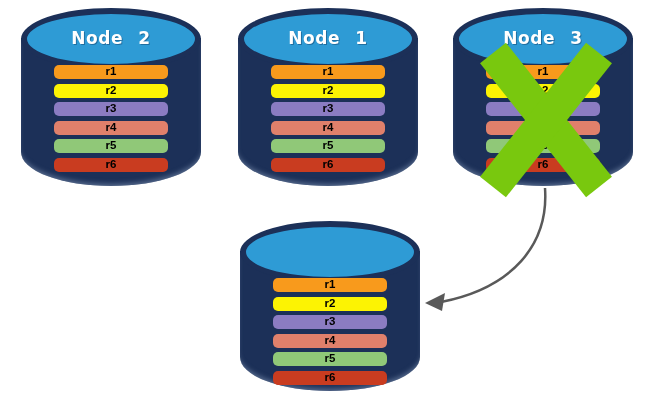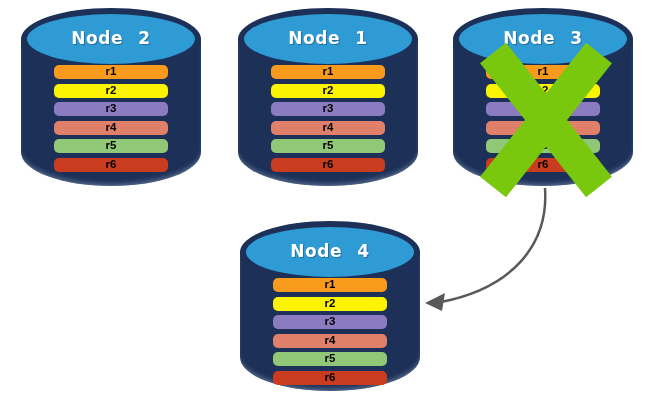--- a/index.html
+++ b/index.html
@@ -105,21 +105,20 @@
     </div>
     <svg class="x-mark" width="180" height="200" viewBox="0 0 180 200">
       <line x1="40" y1="45" x2="146" y2="179" stroke-width="33" stroke="#79C80E"></line>
       <line x1="146" y1="45" x2="40" y2="179" stroke-width="33" stroke="#79C80E"></line>
     </svg>
   </div>
 
   <div class="node" id="node-4">
     <div class="cyl-body"></div>
     <div class="cyl-top"></div>
-    <div class="node-title">Node 4</div>
     <div class="records">
       <div class="record" style="background-color: rgb(248, 154, 28);">r1</div>
       <div class="record" style="background-color: rgb(252, 243, 3);">r2</div>
       <div class="record" style="background-color: rgb(139, 124, 194);">r3</div>
       <div class="record" style="background-color: rgb(224, 128, 107);">r4</div>
       <div class="record" style="background-color: rgb(144, 200, 120);">r5</div>
       <div class="record" style="background-color: rgb(201, 60, 32);">r6</div>
     </div>
   </div>
 

